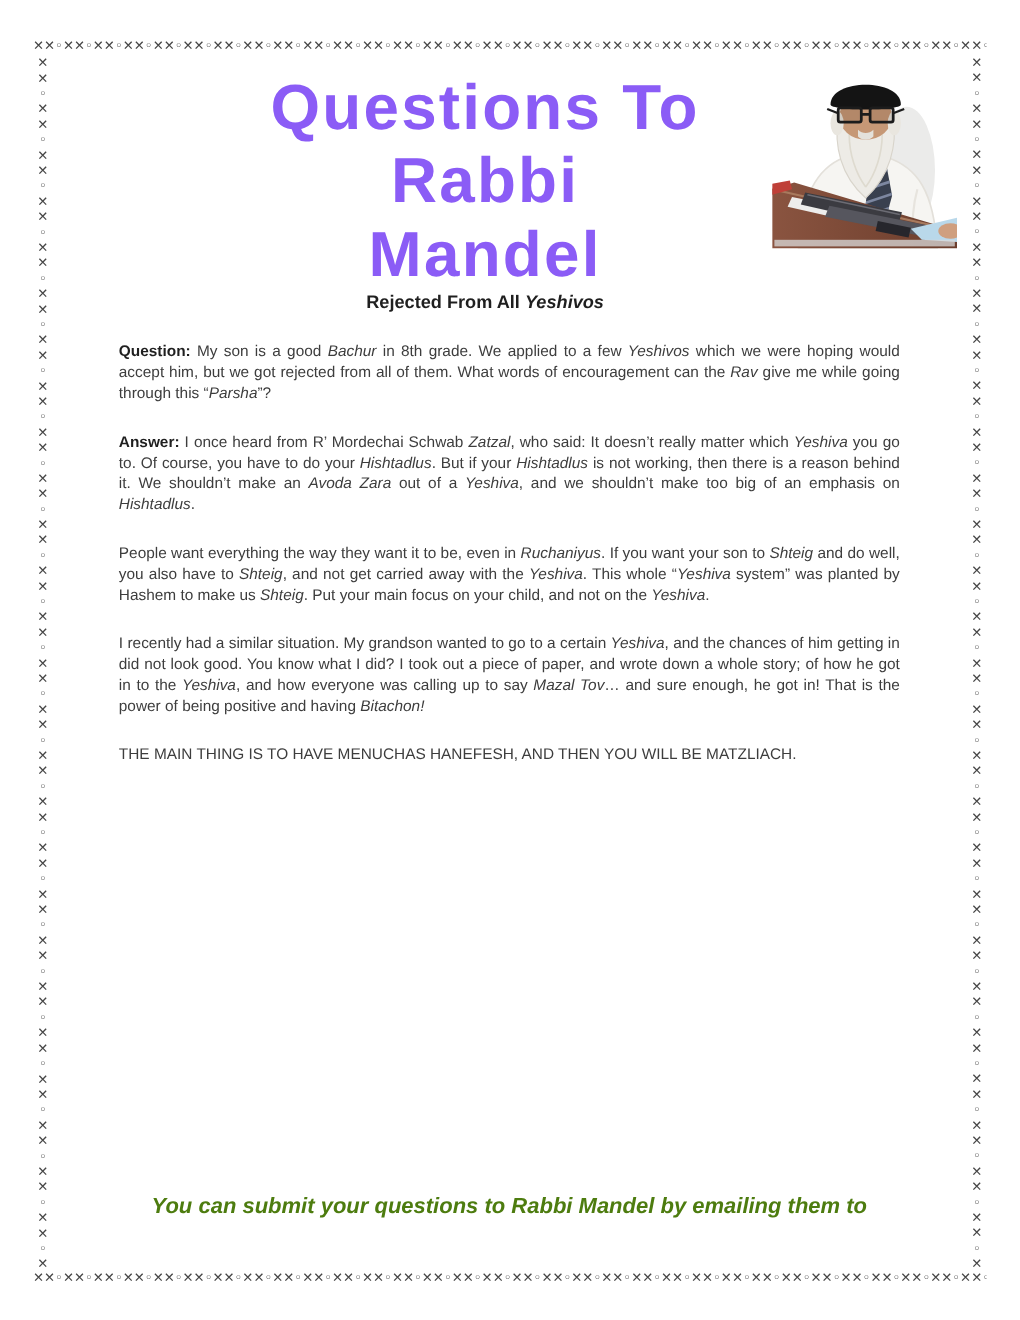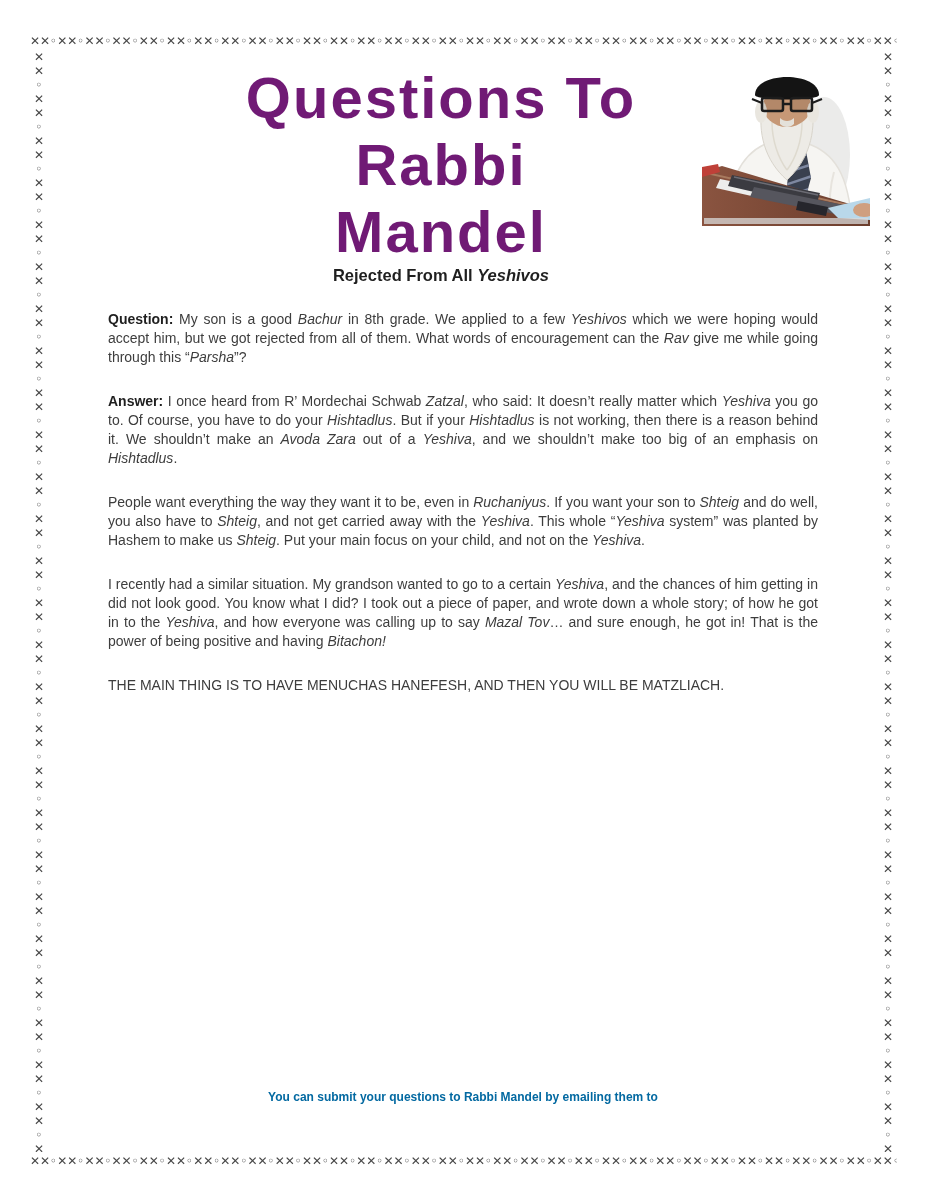--- a/index.html
+++ b/index.html
@@ -51,21 +51,21 @@
   .content {
     position: relative;
     margin: 0 109px 0 108px;  
     width: 710px;
   }
 
   .title-block {
     margin-top: 64px;
     width: 666px;
     text-align: center;
-    color: #701a75;
+    color: #8b5cf6;
     font-weight: bold;
     font-size: 58px;
     line-height: 67px;
     letter-spacing: 2px;
   }
 
   .photo-frame {
     position: absolute;
     left: 702px;
     top: 60px;
@@ -95,23 +95,24 @@
   .rt-i  { font-style: italic; }
   .rt-bi { font-weight: bold; font-style: italic; }
 
   .footer-block {
     position: absolute;
     top: 1086px;
     left: 108px;
     width: 710px;
     text-align: center;
     font-weight: bold;
-    font-size: 12px;
+    font-size: 20px;
     line-height: 22px;
-    color: #0369a1;
+    color: #4d7c0f;
+    font-style: italic;
   }
 </style>
 </head>
 <body>
 
 <div class="page">
 
   <div class="border-strip border-h border-top">✕✕◦✕✕◦✕✕◦✕✕◦✕✕◦✕✕◦✕✕◦✕✕◦✕✕◦✕✕◦✕✕◦✕✕◦✕✕◦✕✕◦✕✕◦✕✕◦✕✕◦✕✕◦✕✕◦✕✕◦✕✕◦✕✕◦✕✕◦✕✕◦✕✕◦✕✕◦✕✕◦✕✕◦✕✕◦✕✕◦✕✕◦✕✕◦✕✕◦✕✕◦✕✕◦✕✕◦✕✕◦✕✕◦✕✕◦✕✕◦✕✕◦✕✕◦✕✕◦✕✕◦✕✕◦✕✕◦✕✕◦✕✕◦✕✕◦✕✕◦✕✕◦✕✕◦✕✕◦✕✕◦✕✕◦✕✕◦✕✕◦✕✕◦✕✕◦✕✕◦✕✕◦✕✕◦✕✕◦✕✕◦✕✕◦✕✕◦✕✕◦✕✕◦✕✕◦✕✕◦✕✕◦✕✕◦✕✕◦✕✕◦✕✕◦✕✕◦✕✕◦✕✕◦✕✕◦✕✕◦✕✕◦✕✕◦✕✕◦✕✕◦✕✕◦✕✕◦✕✕◦✕✕◦✕✕◦✕✕◦✕✕◦✕✕◦✕✕◦✕✕◦✕✕◦✕✕◦✕✕◦✕✕◦✕✕◦✕✕◦</div>
   <div class="border-strip border-h border-bottom">✕✕◦✕✕◦✕✕◦✕✕◦✕✕◦✕✕◦✕✕◦✕✕◦✕✕◦✕✕◦✕✕◦✕✕◦✕✕◦✕✕◦✕✕◦✕✕◦✕✕◦✕✕◦✕✕◦✕✕◦✕✕◦✕✕◦✕✕◦✕✕◦✕✕◦✕✕◦✕✕◦✕✕◦✕✕◦✕✕◦✕✕◦✕✕◦✕✕◦✕✕◦✕✕◦✕✕◦✕✕◦✕✕◦✕✕◦✕✕◦✕✕◦✕✕◦✕✕◦✕✕◦✕✕◦✕✕◦✕✕◦✕✕◦✕✕◦✕✕◦✕✕◦✕✕◦✕✕◦✕✕◦✕✕◦✕✕◦✕✕◦✕✕◦✕✕◦✕✕◦✕✕◦✕✕◦✕✕◦✕✕◦✕✕◦✕✕◦✕✕◦✕✕◦✕✕◦✕✕◦✕✕◦✕✕◦✕✕◦✕✕◦✕✕◦✕✕◦✕✕◦✕✕◦✕✕◦✕✕◦✕✕◦✕✕◦✕✕◦✕✕◦✕✕◦✕✕◦✕✕◦✕✕◦✕✕◦✕✕◦✕✕◦✕✕◦✕✕◦✕✕◦✕✕◦✕✕◦✕✕◦✕✕◦✕✕◦✕✕◦</div>
   <div class="border-strip border-v border-left">✕✕◦✕✕◦✕✕◦✕✕◦✕✕◦✕✕◦✕✕◦✕✕◦✕✕◦✕✕◦✕✕◦✕✕◦✕✕◦✕✕◦✕✕◦✕✕◦✕✕◦✕✕◦✕✕◦✕✕◦✕✕◦✕✕◦✕✕◦✕✕◦✕✕◦✕✕◦✕✕◦✕✕◦✕✕◦✕✕◦✕✕◦✕✕◦✕✕◦✕✕◦✕✕◦✕✕◦✕✕◦✕✕◦✕✕◦✕✕◦✕✕◦✕✕◦✕✕◦✕✕◦✕✕◦✕✕◦✕✕◦✕✕◦✕✕◦✕✕◦✕✕◦✕✕◦✕✕◦✕✕◦✕✕◦✕✕◦✕✕◦✕✕◦✕✕◦✕✕◦✕✕◦✕✕◦✕✕◦✕✕◦✕✕◦✕✕◦✕✕◦✕✕◦✕✕◦✕✕◦✕✕◦✕✕◦✕✕◦✕✕◦✕✕◦✕✕◦✕✕◦✕✕◦✕✕◦✕✕◦✕✕◦✕✕◦✕✕◦✕✕◦✕✕◦✕✕◦✕✕◦✕✕◦✕✕◦✕✕◦✕✕◦✕✕◦✕✕◦✕✕◦✕✕◦✕✕◦✕✕◦✕✕◦✕✕◦✕✕◦</div>

